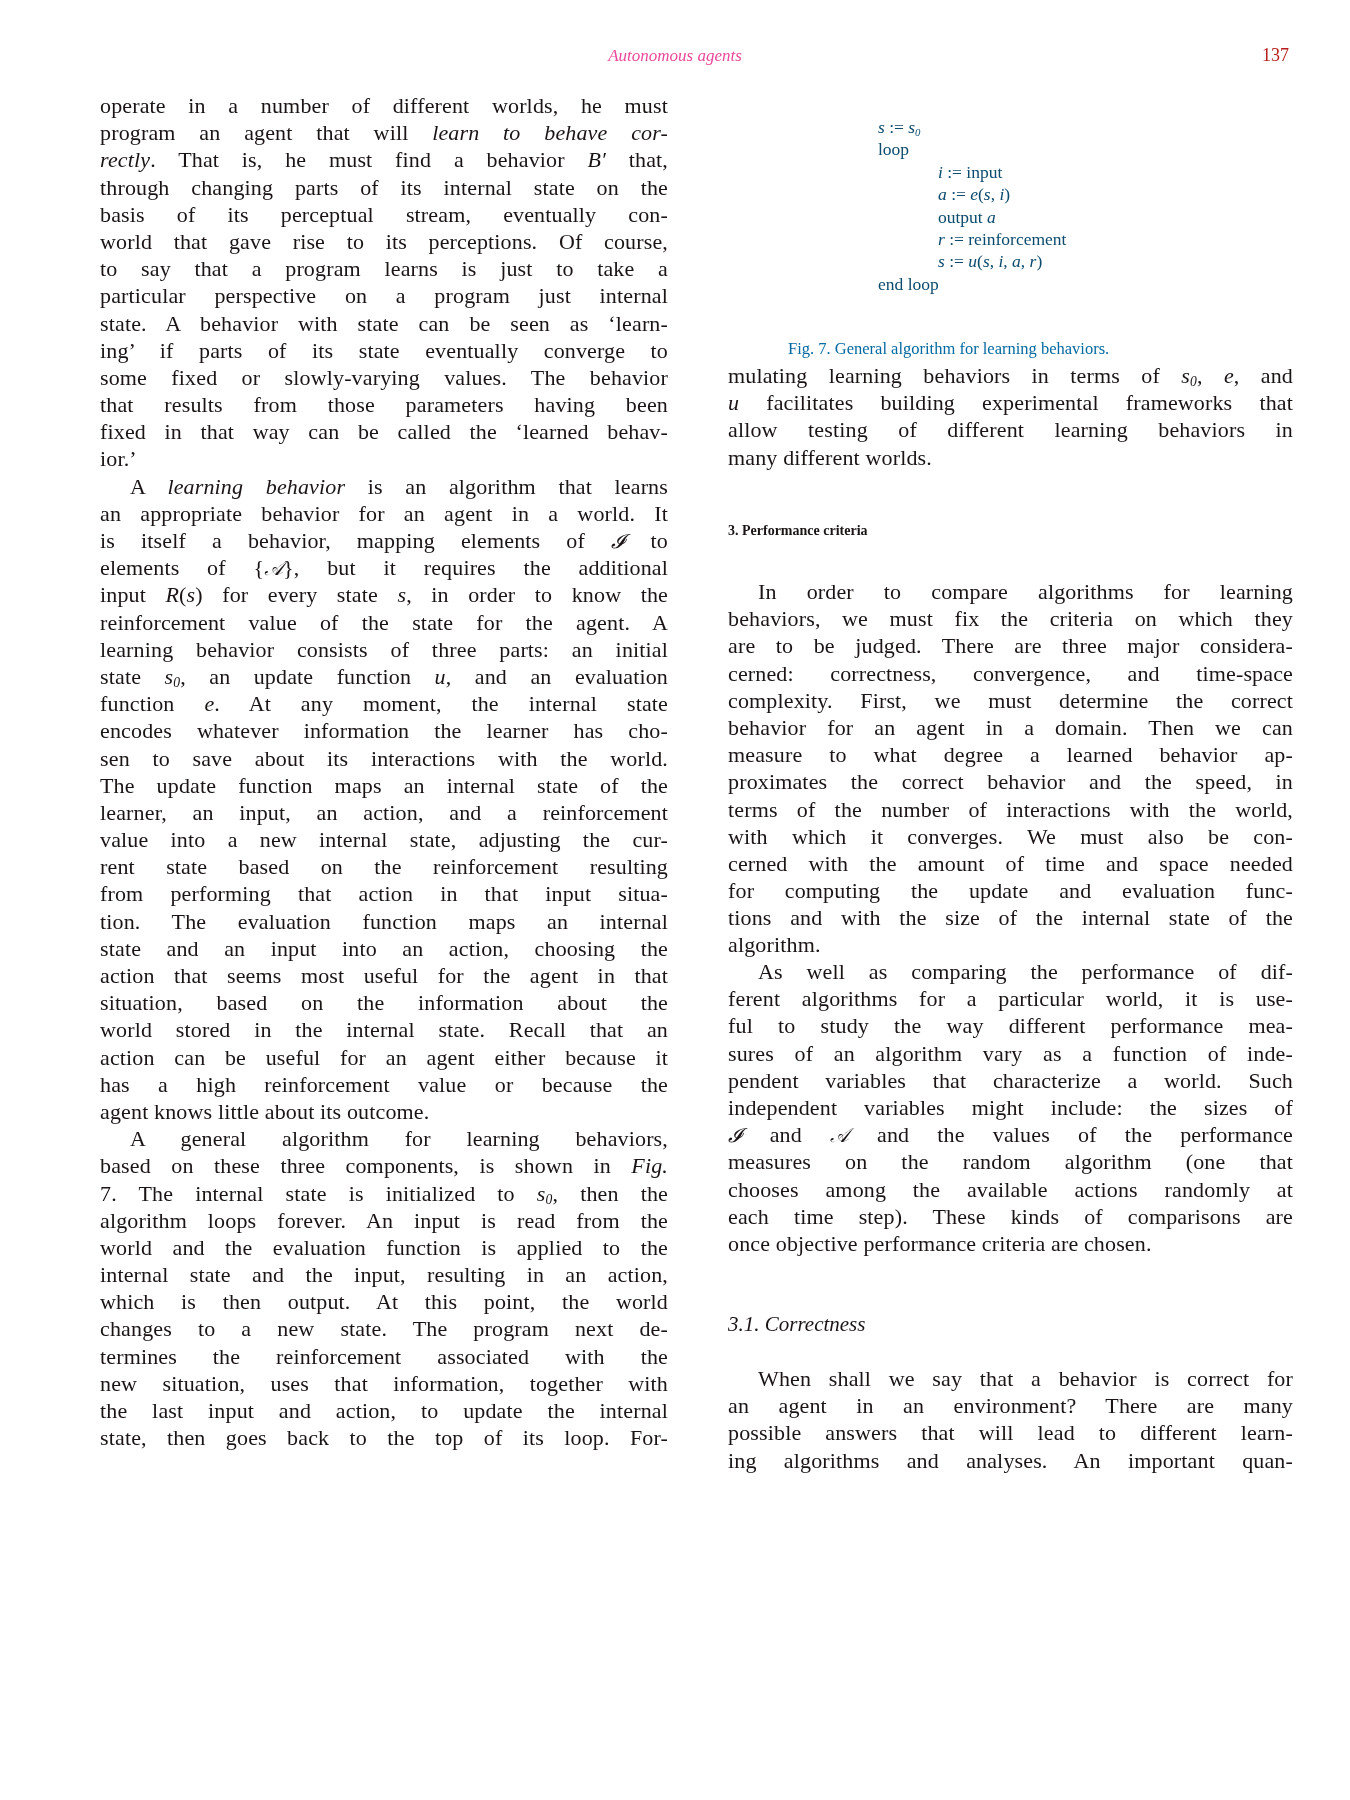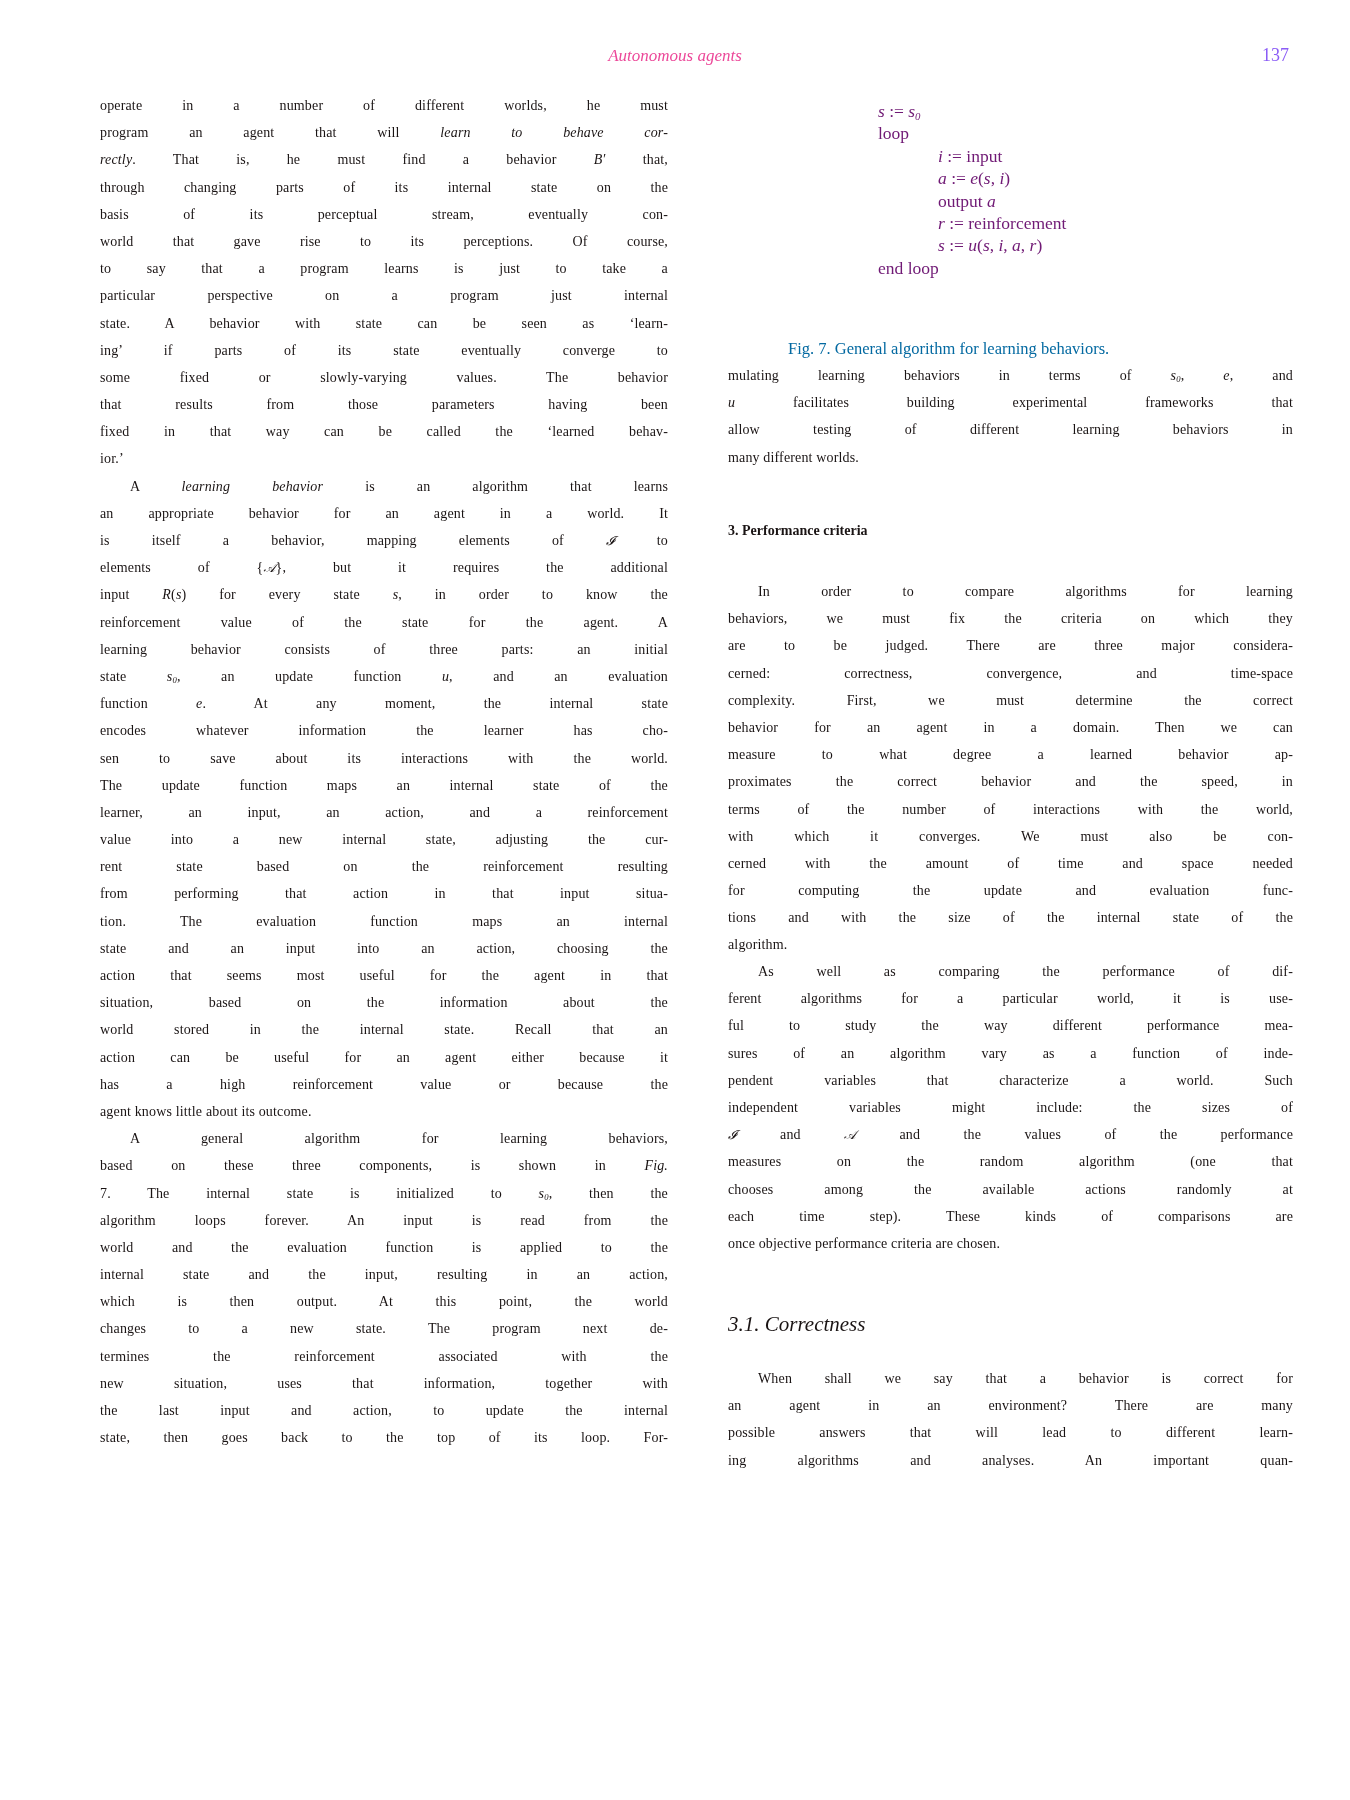--- a/index.html
+++ b/index.html
@@ -1,33 +1,33 @@
 <!DOCTYPE html>
 <html><head>
 <meta charset="utf-8">
 <style>
   html, body { margin: 0; padding: 0; background: #ffffff; }
   body { width: 1350px; height: 1800px; position: relative; overflow: hidden;
          font-family: "Liberation Serif", "DejaVu Serif", serif; color: #1a1414; }
   .running-head { position: absolute; top: 46px; left: 0; width: 1350px; text-align: center;
                   font-style: italic; font-size: 17px; color: #ec4899; }
-  .page-number { position: absolute; top: 45px; left: 1262px; font-size: 18px; color: #8b5cf6; }
-  .col { position: absolute; font-size: 14px; letter-spacing: 0.15px; }
+  .page-number { position: absolute; top: 45px; left: 1262px; font-size: 18px; color: #b91c1c; }
+  .col { position: absolute; font-size: 22px; letter-spacing: 0.15px; }
   .col-left { left: 100px; top: 92px; width: 568px; }
   .col-right { left: 728px; width: 565px; }
   .ln { display: block; height: 27.2px; line-height: 27.2px; white-space: nowrap;
         text-align: justify; text-align-last: justify; }
   .ln.last { text-align-last: left; }
   .ln.indent { padding-left: 30px; }
   .ln span, .ln i { white-space: pre; }
   i { font-style: italic; }
   sub { font-size: 0.62em; vertical-align: -0.25em; line-height: 0; }
   .script { font-family: "DejaVu Serif", serif; font-style: italic; font-size: 0.9em; }
 
-  .algo { position: absolute; left: 878px; top: 100px; font-size: 17.5px; color: #701a75; }
+  .algo { position: absolute; left: 878px; top: 116px; font-size: 17.5px; color: #0c4a6e; }
   .algo .aln { height: 22.4px; line-height: 22.4px; white-space: nowrap; }
   .algo .in { padding-left: 60px; }
   .caption-inner { position: absolute; left: 788px; top: 339px; font-size: 16.5px; color: #0369a1; white-space: nowrap; }
 
   .heading { position: absolute; left: 728px; font-weight: bold; font-size: 14px; text-align: center; }
   .subheading { position: absolute; left: 728px; font-style: italic; font-size: 21px; }
 </style>
 </head>
 <body>
 

